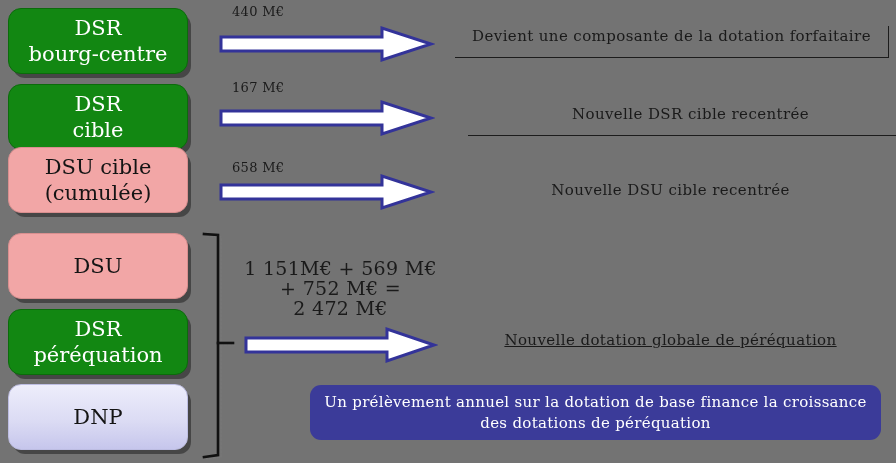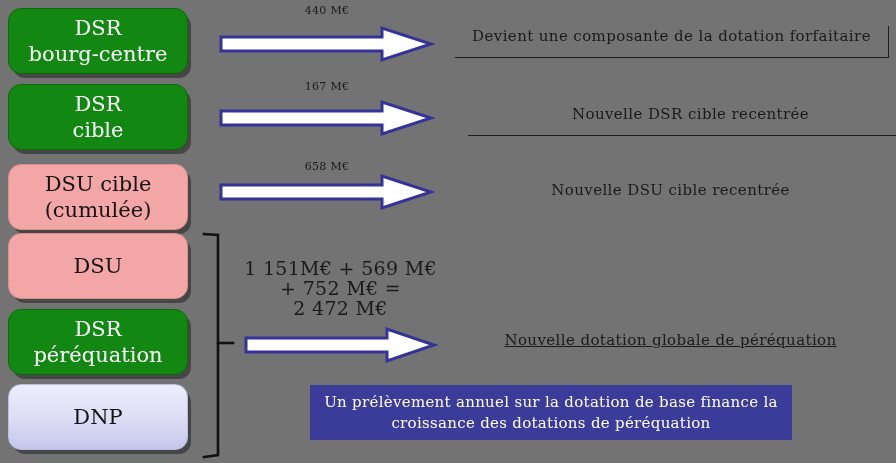--- a/index.html
+++ b/index.html
@@ -14,32 +14,32 @@
     font-size:21px;line-height:26px;text-align:center;
     box-shadow:4px 5px 0 -1px rgba(25,25,25,0.5);
   }
   .box span{display:block;}
   .box.green{background:var(--green,#128712);color:#ffffff;border:1px solid #0b6b0b;}
   .box.pink{background:var(--pink,#F2A6A6);color:#141414;border:1px solid #d98f8f;}
   .box.lavender{
     background:linear-gradient(180deg,var(--lavender-top,#EDEDFB) 0%,#DCDCF4 55%,var(--lavender-bottom,#C6C6EC) 100%);
     color:#141414;border:1px solid #bdbde2;
   }
-  .b1{top:8px;}.b2{top:84px;}.b3{top:164px;}.b4{top:233px;align-items:center;}.b5{top:309px;}.b6{top:384px;}
+  .b1{top:8px;}.b2{top:84px;}.b3{top:147px;}.b4{top:233px;align-items:center;}.b5{top:309px;}.b6{top:384px;}
   
   .arrow{position:absolute;}
   .arrow polygon{fill:#ffffff;stroke:var(--arrow-navy,#333399);stroke-width:3;stroke-linejoin:miter;}
   .a1{left:219px;top:25px;}
   .a2{left:219px;top:99px;}
   .a3{left:219px;top:173px;}
   .a4{left:244px;top:326px;}
   
   .amount{
-    position:absolute;left:232px;width:190px;text-align:center;
-    font-size:11px;letter-spacing:0.3px;white-space:nowrap;
+    position:absolute;left:232px;width:190px;text-align:left;
+    font-size:13px;letter-spacing:0.3px;white-space:nowrap;
   }
   .m1{top:4px;}.m2{top:80px;}.m3{top:160px;}
   .sum{
     position:absolute;left:238px;top:258px;width:205px;text-align:center;
     font-size:19px;line-height:20px;letter-spacing:0.3px;
   }
   .sum span{display:block;white-space:nowrap;}
   
   .result{
     position:absolute;display:flex;align-items:flex-end;justify-content:center;
@@ -48,24 +48,24 @@
   .r1{left:455px;top:26px;width:434px;height:32px;border-bottom:1px solid #1c1c1c;border-right:1px solid #1c1c1c;}
   .r2{left:468px;top:103px;width:445px;height:33px;border-bottom:1px solid #1c1c1c;}
   .r3{left:448px;top:181px;width:445px;height:30px;}
   .r4{left:448px;top:331px;width:445px;height:30px;text-decoration:underline;}
   
   .bracket{position:absolute;left:198px;top:227px;}
   .bracket path{fill:none;stroke:#111111;stroke-width:2.6;stroke-linecap:square;}
   .bracket path.shadow{stroke:#777777;stroke-width:1.6;stroke-dasharray:1.5 2.5;}
   
   .note{
-    position:absolute;left:310px;top:385px;width:482px;height:55px;
+    position:absolute;left:310px;top:385px;width:571px;height:55px;
     background:var(--note-bg,#3B3B99);color:#ffffff;
     display:flex;align-items:center;justify-content:center;text-align:center;
-    font-size:15px;line-height:21px;letter-spacing:0.3px;padding:12px 14px;box-sizing:border-box;
+    font-size:15px;line-height:21px;letter-spacing:0.3px;padding:12px 14px;box-sizing:border-box;border-radius:11px;
   }
 </style>
 </head>
 <body>
 
 <div class="stage">
 
   <div class="box green b1">
     <span>DSR</span>
     <span>bourg-centre</span>

